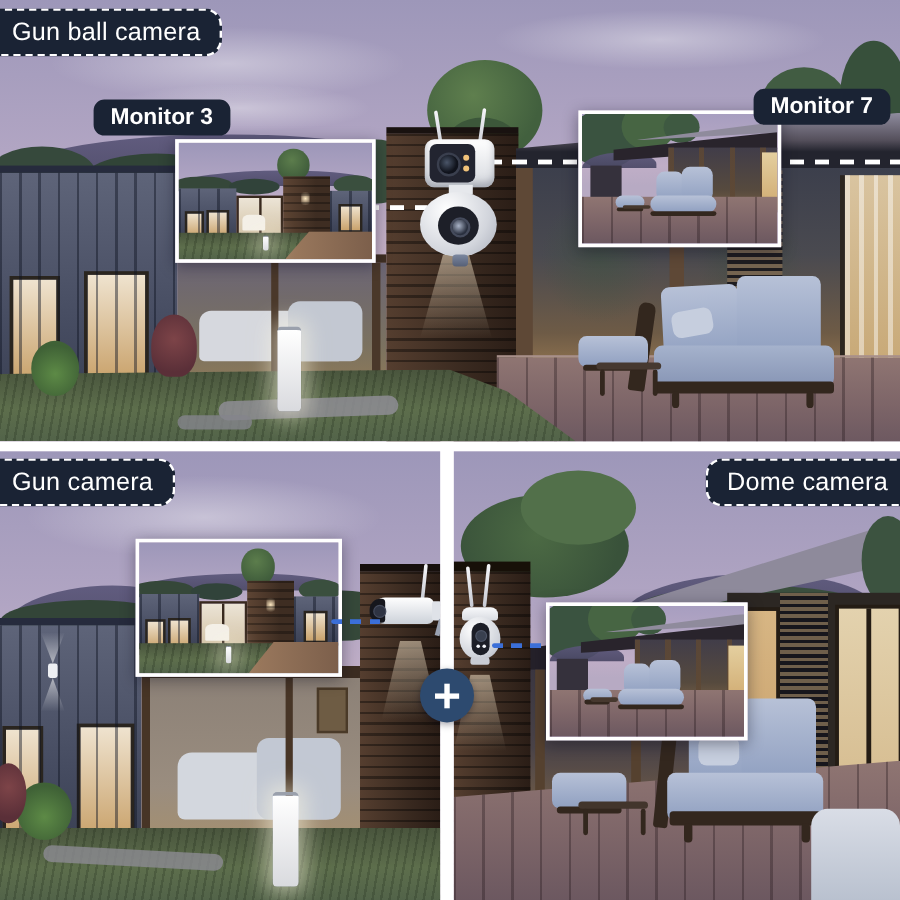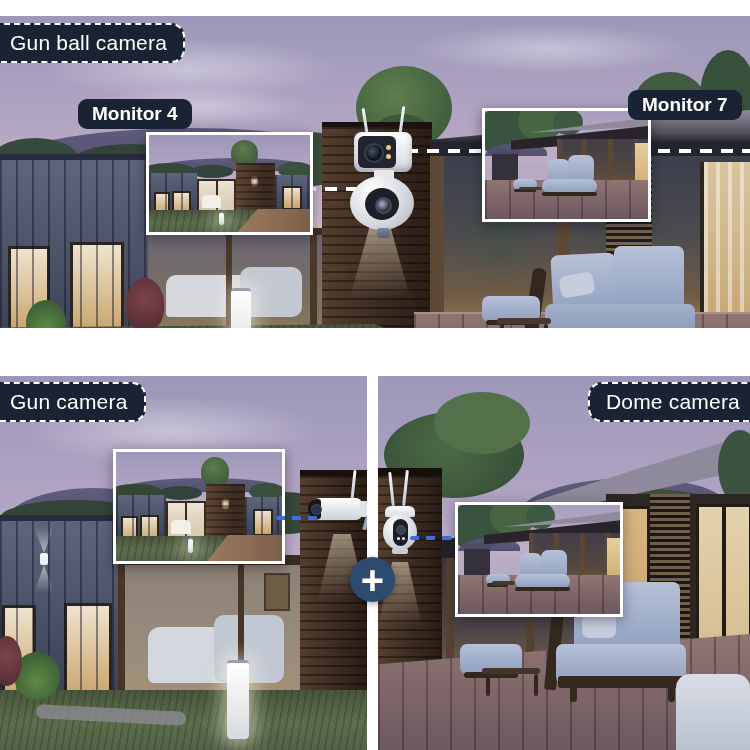--- a/index.html
+++ b/index.html
@@ -84,21 +84,21 @@
   .d-glass{left:44%;top:26%;width:56%;height:50%;background:linear-gradient(180deg,#413d49,#564a3e 65%,#7b6248 100%);}
   .d-glass::before{content:'';position:absolute;inset:0;background:repeating-linear-gradient(90deg,rgba(94,72,52,.85) 0 5%,transparent 5% 28%);}
   .d-lowwall{left:4%;top:40%;width:16%;height:26%;background:#35313c;}
   .d-deck{left:0;top:64%;width:100%;height:36%;}
 </style>
 </head>
 <body>
 
 <div id="stage">
 
-  <div class="panel" id="top-panel" style="left:0;top:16px;width:750px;height:312px;">
+  <div class="panel" id="top-panel" style="left:0;top:0;width:750px;height:368px;">
     <div class="sky"></div>
     <div class="cloud abs" style="left:40px;top:22px;width:300px;height:62px;"></div>
     <div class="cloud abs" style="left:410px;top:8px;width:280px;height:50px;"></div>
     <div class="cloud abs" style="left:90px;top:70px;width:220px;height:40px;"></div>
     <div class="mtn abs" style="left:0;top:112px;width:350px;height:38px;"></div>
     <div class="mtn abs" style="left:540px;top:116px;width:210px;height:30px;"></div>
     <div class="tree abs" style="left:-10px;top:122px;width:90px;height:46px;background:#36493c;"></div>
     <div class="tree abs" style="left:70px;top:128px;width:120px;height:40px;background:#314437;"></div>
     <div class="tree abs" style="left:268px;top:116px;width:84px;height:54px;background:#3a4f3d;"></div>
     <div class="tree abs" style="left:356px;top:50px;width:96px;height:84px;background:radial-gradient(circle at 40% 35%,#5f7f4e,#42603e 70%);"></div>
@@ -223,21 +223,21 @@
         <div class="cushion" style="left:51%;top:41%;width:16%;height:27%;"></div>
         <div class="cushion" style="left:35%;top:63%;width:34%;height:13%;"></div>
         <div class="framewood" style="left:35%;top:75%;width:34%;height:4%;"></div>
         <div class="cushion" style="left:17%;top:63%;width:15%;height:10%;"></div>
         <div class="framewood" style="left:18%;top:72%;width:13%;height:3%;"></div>
         <div class="framewood" style="left:21%;top:70%;width:14%;height:3%;background:#46382e;"></div>
       </div>
     </div>
 
     <div class="tag tag-left" style="left:-6px;top:7px;"><span>Gun ball camera</span></div>
-    <div class="mon" style="left:78px;top:83px;"><span>Monitor 4</span></div>
+    <div class="mon" style="left:78px;top:83px;"><span>Monitor 3</span></div>
     <div class="mon" style="left:628px;top:74px;"><span>Monitor 7</span></div>
   </div>
 
   <div class="panel" id="bl-panel" style="left:0;top:376px;width:367px;height:374px;">
     <div class="sky"></div>
     <div class="cloud abs" style="left:20px;top:20px;width:300px;height:70px;"></div>
     <div class="mtn abs" style="left:0;top:112px;width:170px;height:42px;"></div>
     <div class="tree abs" style="left:0;top:124px;width:150px;height:36px;background:#334538;"></div>
     <div class="tree abs" style="left:128px;top:118px;width:84px;height:42px;background:#3a4f3d;"></div>
     <div class="tree abs" style="left:240px;top:116px;width:90px;height:42px;background:#36493a;"></div>

